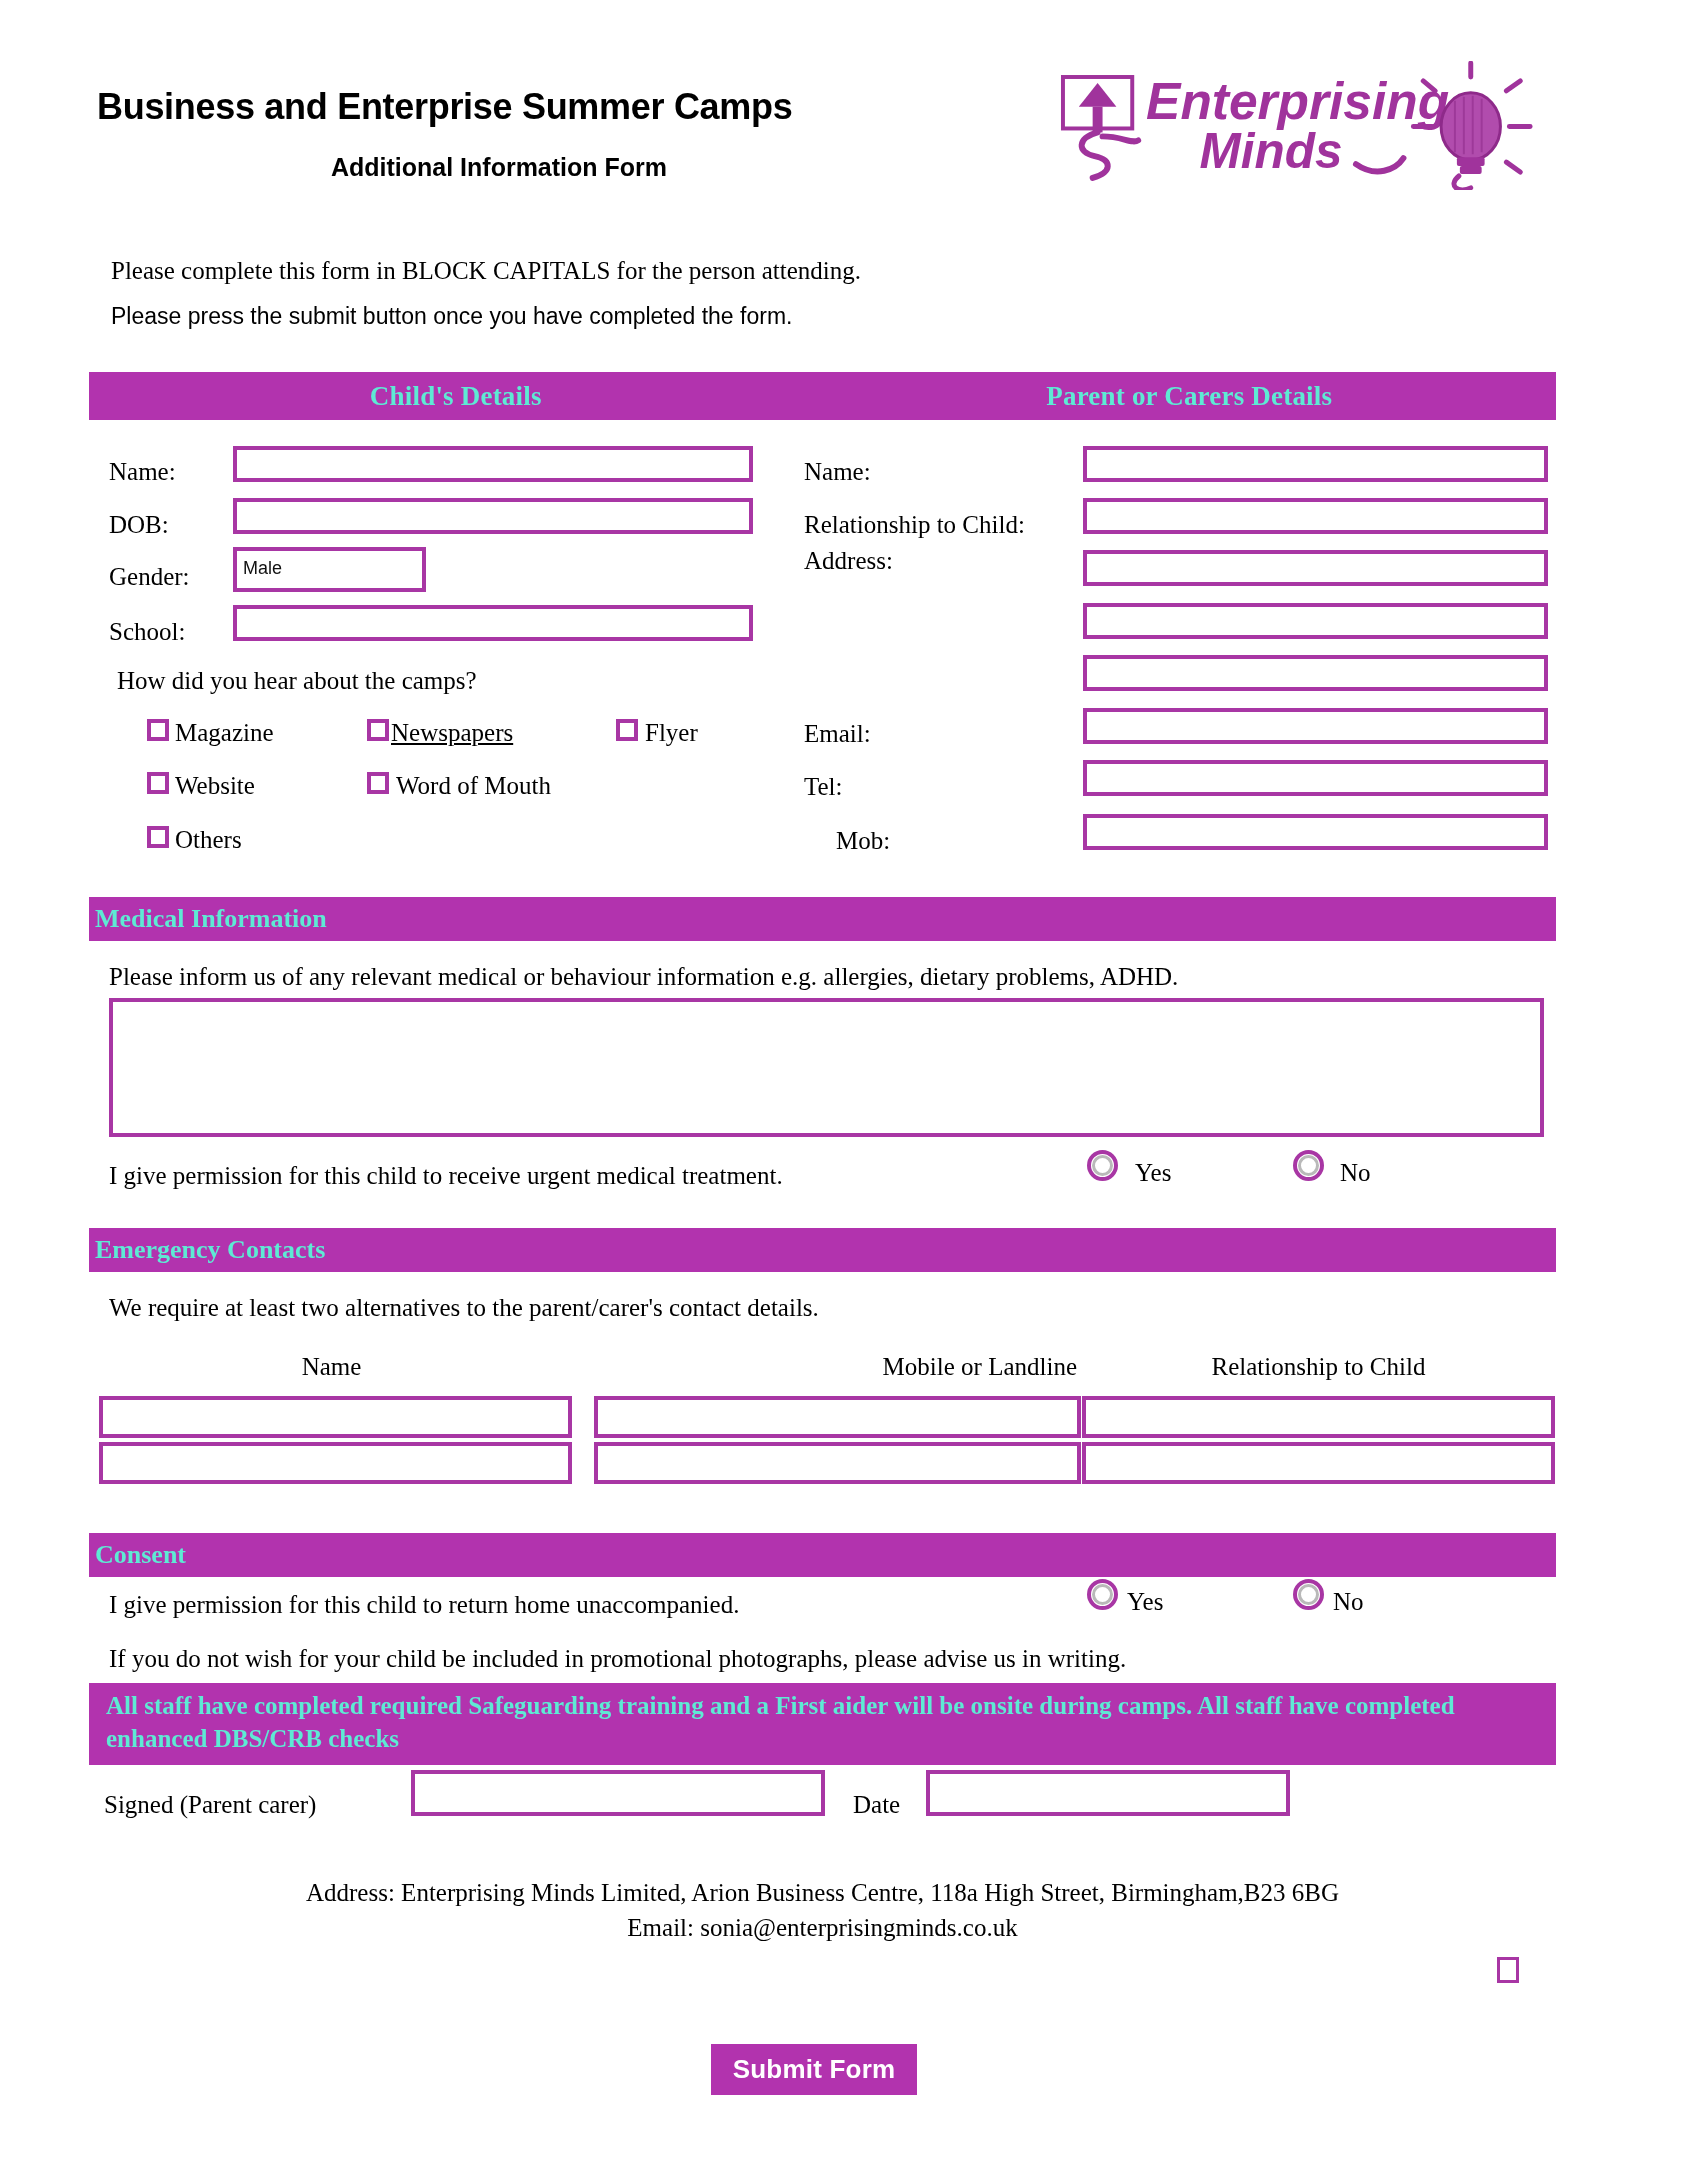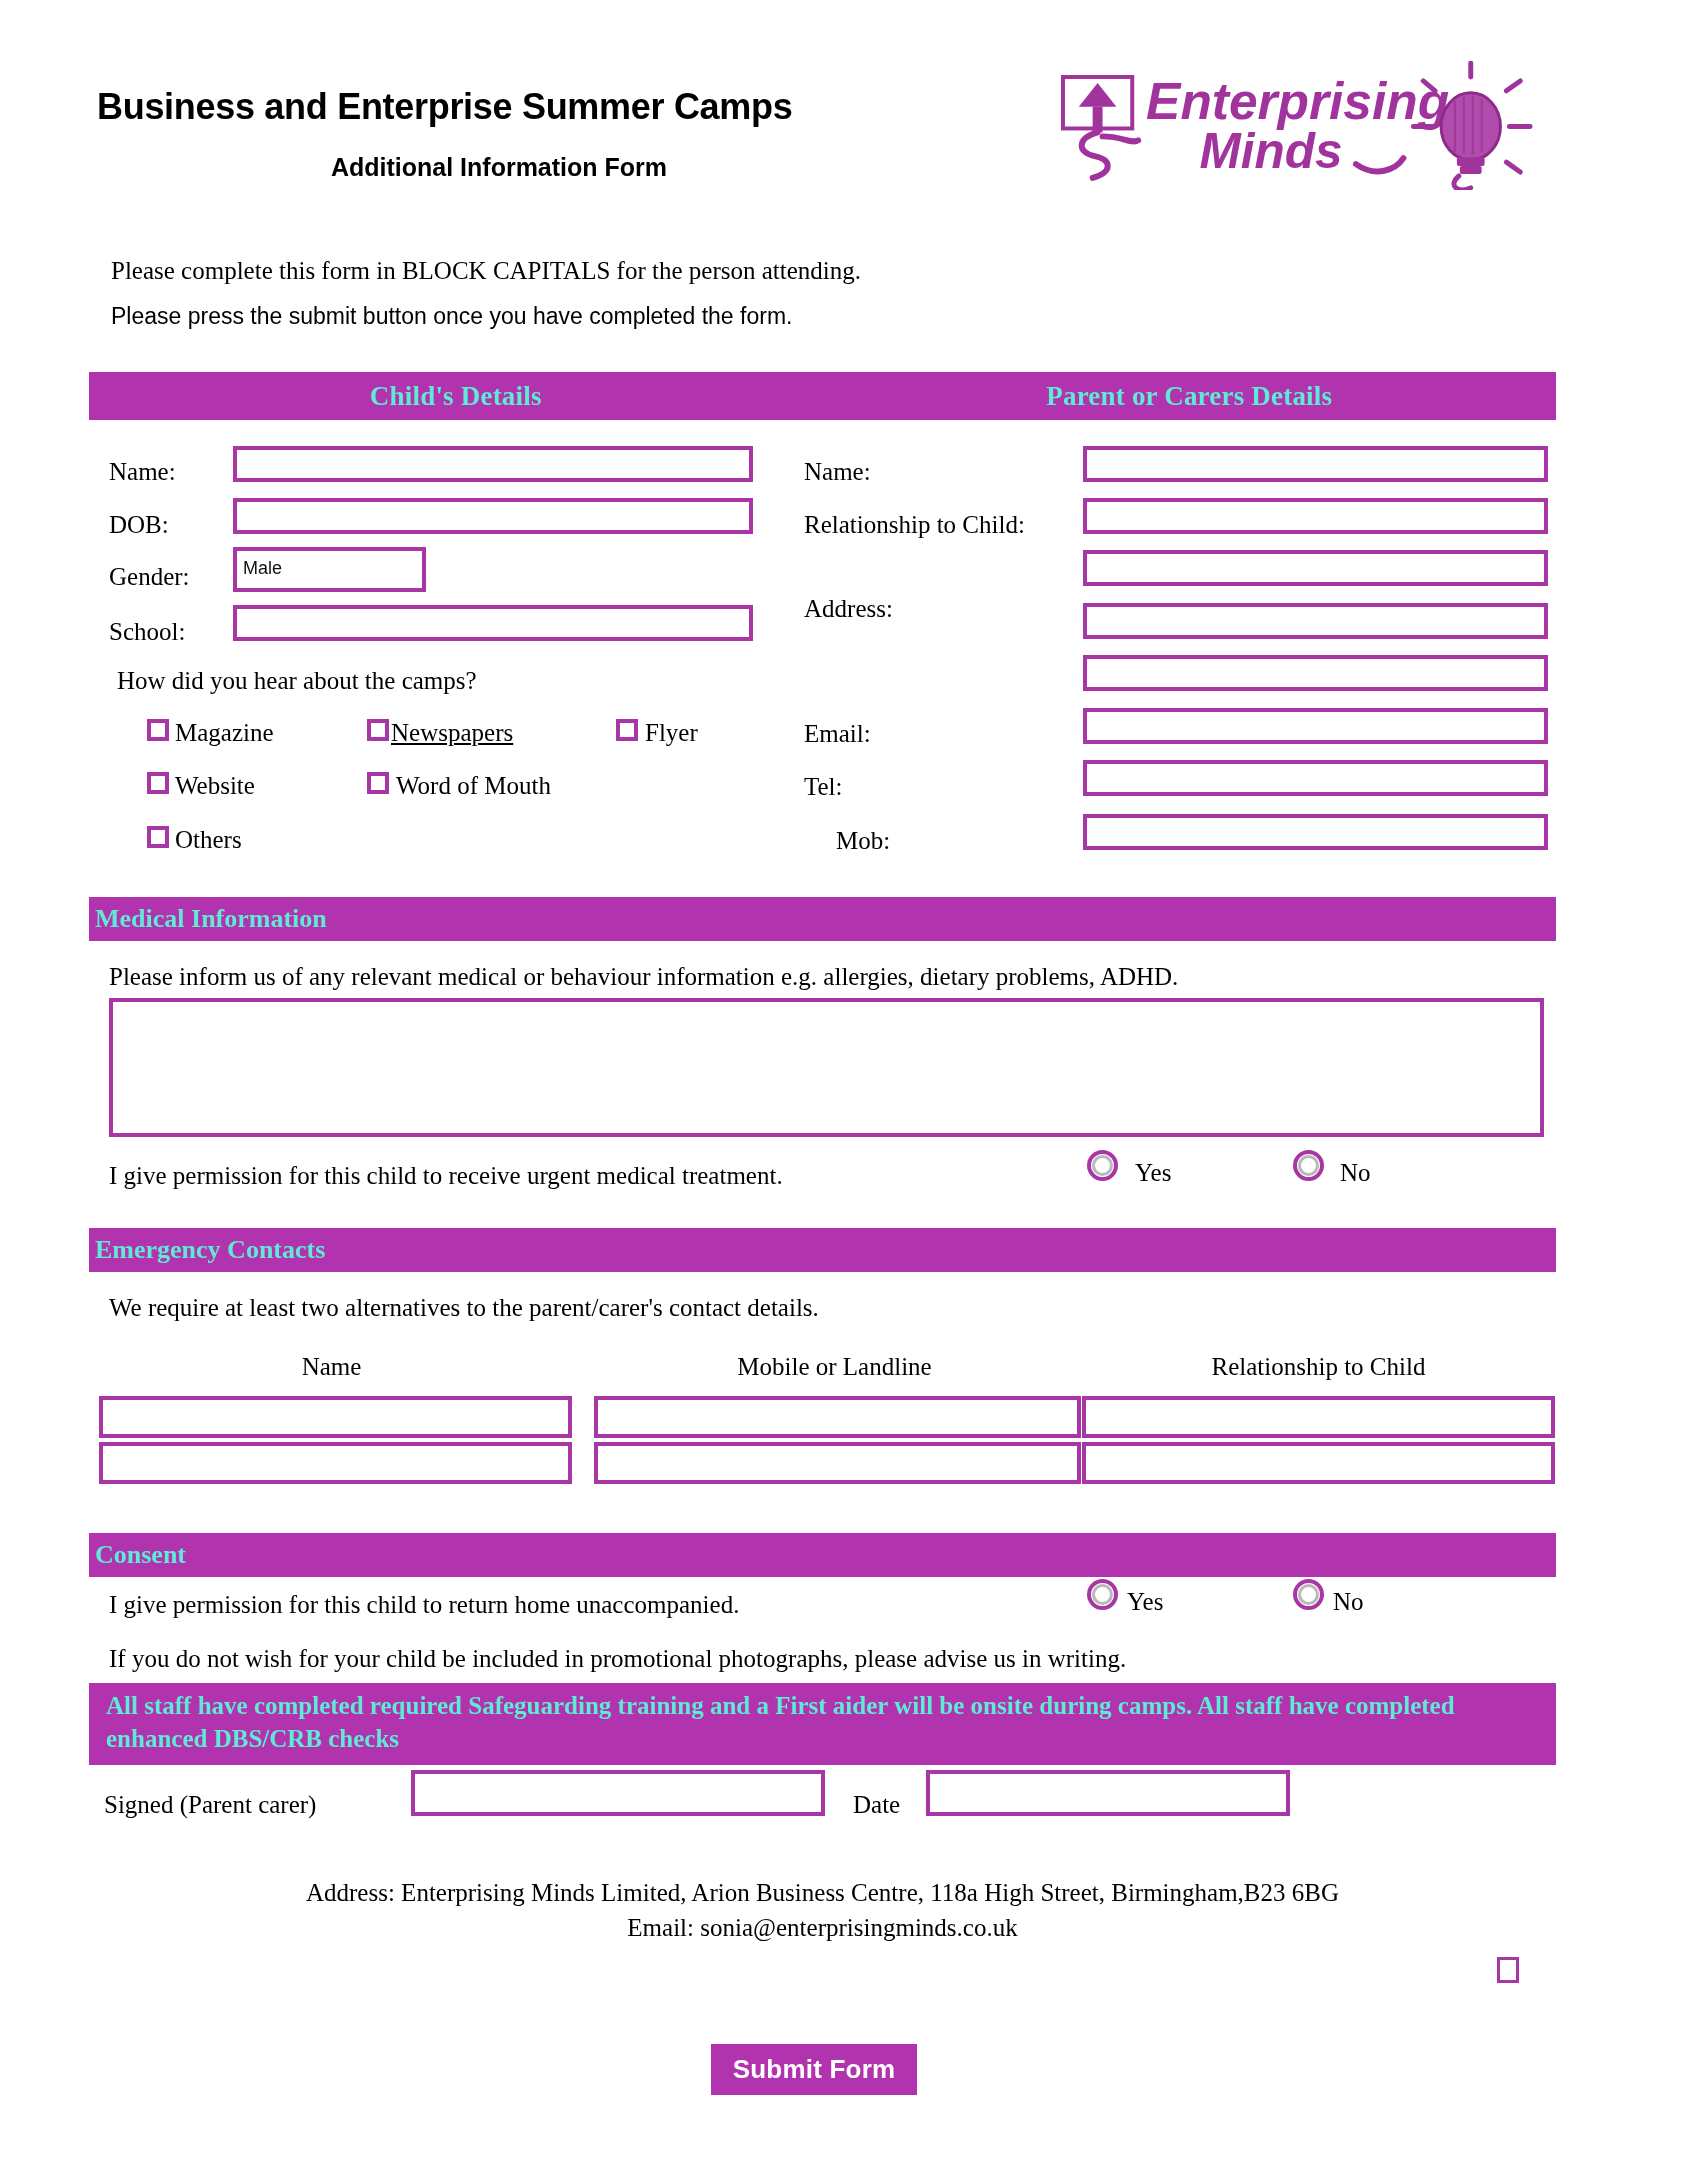--- a/index.html
+++ b/index.html
@@ -336,21 +336,21 @@
   <div class="lbl" style="left:804px; top:459px;">Name:</div>
   <div class="box" style="left:1083px; top:446px; width:465px; height:36px;">
     <div class="box-val"></div>
   </div>
 
   <div class="lbl" style="left:804px; top:512px;">Relationship to Child:</div>
   <div class="box" style="left:1083px; top:498px; width:465px; height:36px;">
     <div class="box-val"></div>
   </div>
 
-  <div class="lbl" style="left:804px; top:596px;">Address:</div>
+  <div class="lbl" style="left:804px; top:548px;">Address:</div>
   <div class="box" style="left:1083px; top:550px; width:465px; height:36px;">
     <div class="box-val"></div>
   </div>
 
   <div class="box" style="left:1083px; top:603px; width:465px; height:36px;">
     <div class="box-val"></div>
   </div>
 
   <div class="box" style="left:1083px; top:655px; width:465px; height:36px;">
     <div class="box-val"></div>
@@ -383,21 +383,21 @@
   <div class="radio" style="left:1087px; top:1150px;"></div>
   <div class="radio-label" style="left:1135px; top:1160px;">Yes</div>
   <div class="radio" style="left:1293px; top:1150px;"></div>
   <div class="radio-label" style="left:1340px; top:1160px;">No</div>
 
   <div class="band section-band" style="top:1228px;">Emergency Contacts</div>
 
   <div class="txt" style="left:109px; top:1292px;">We require at least two alternatives to the parent/carer's contact details.</div>
 
   <div class="col-head" style="left:99px; top:1354px; width:465px;">Name</div>
-  <div class="col-head" style="left:592px; top:1354px; width:485px;">Mobile or Landline</div>
+  <div class="col-head" style="left:592px; top:1354px; width:485px;text-align:right;">Mobile or Landline</div>
   <div class="col-head" style="left:1082px; top:1354px; width:473px;">Relationship to Child</div>
 
   <div class="box" style="left:99px; top:1396px; width:473px; height:42px;">
     <div class="box-val"></div>
   </div>
   <div class="box" style="left:594px; top:1396px; width:487px; height:42px;">
     <div class="box-val"></div>
   </div>
   <div class="box" style="left:1082px; top:1396px; width:473px; height:42px;">
     <div class="box-val"></div>

